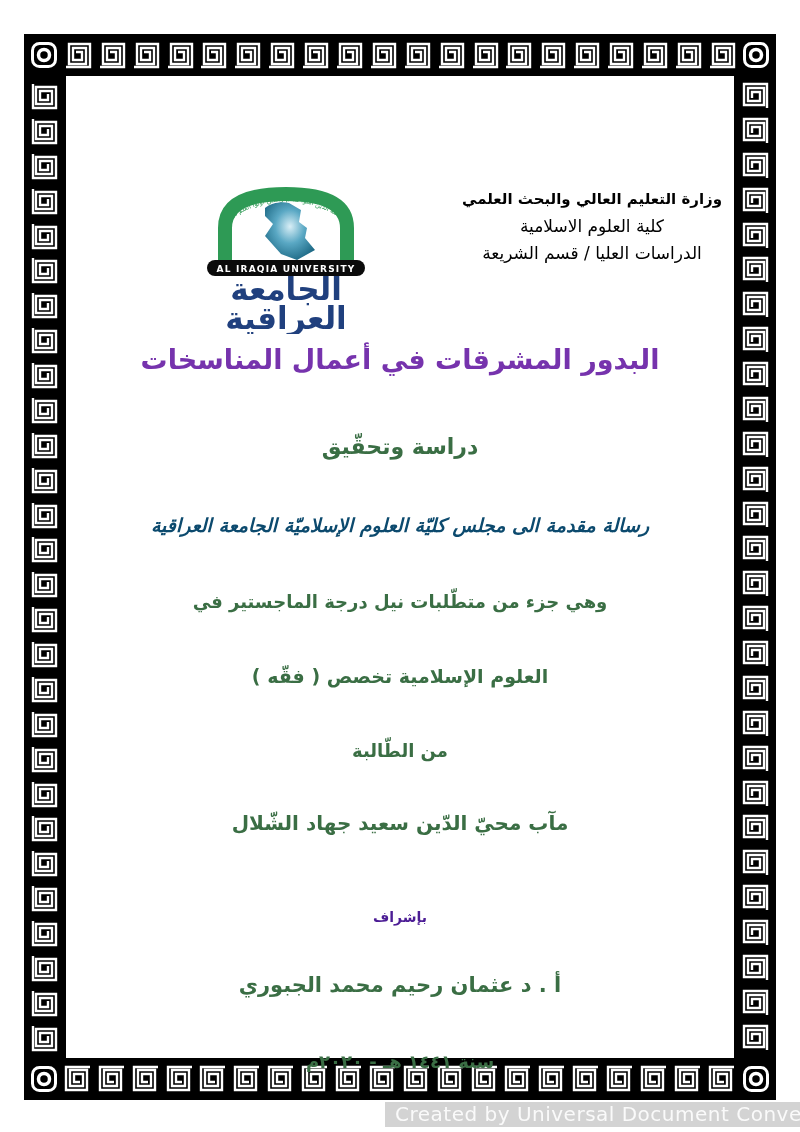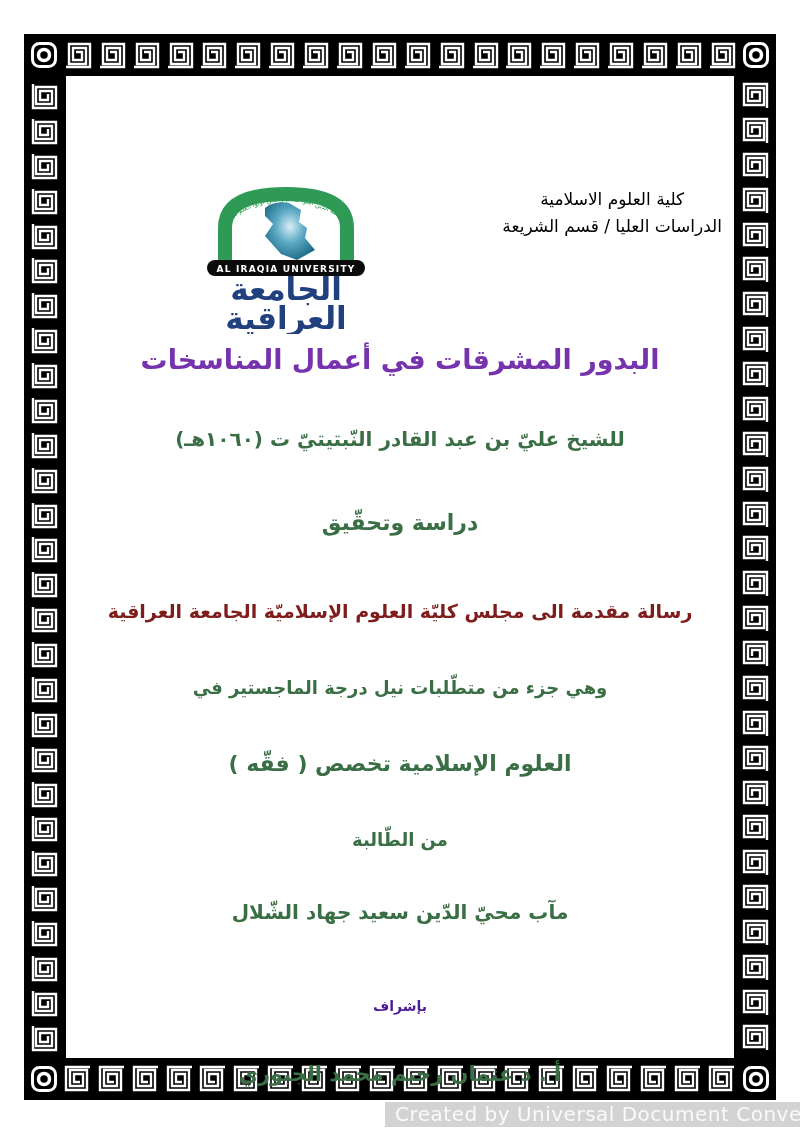--- a/index.html
+++ b/index.html
@@ -18,23 +18,23 @@
   .ministry{position:absolute;top:186px;right:78px;direction:rtl;text-align:center;
             color:#000;line-height:27px;}
   .ministry .m1{font-weight:bold;font-size:15px;}
   .ministry .m{font-size:17px;}
   
   .column{position:absolute;left:70px;right:70px;top:344px;direction:rtl;text-align:center;
           display:flex;flex-direction:column;align-items:center;gap:36px;}
   .t-title{font-size:27px;font-weight:bold;color:#7633ad;}
   .t-author{margin-top:16px;font-size:20px;font-weight:bold;color:#3a6e44;}
   .t-study{margin-top:23px;font-size:22px;font-weight:bold;color:#3a6e44;}
-  .t-sub1{margin-top:29px;font-size:19px;font-weight:bold;color:#7f1d1d;}
+  .t-sub1{margin-top:19px;font-size:19px;font-weight:bold;color:#0c4a6e;font-style:italic;}
   .t-sub2{margin-top:19px;font-size:18px;font-weight:bold;color:#3a6e44;}
-  .t-sub3{margin-top:17px;font-size:22px;font-weight:bold;color:#3a6e44;}
+  .t-sub3{margin-top:17px;font-size:19px;font-weight:bold;color:#3a6e44;}
   .t-bylabel{margin-top:17px;font-size:18px;font-weight:bold;color:#3a6e44;}
   .t-student{margin-top:14px;font-size:20px;font-weight:bold;color:#3a6e44;}
   .t-superv{margin-top:38px;font-size:14px;font-weight:bold;color:#4c1d95;}
   .t-supname{margin-top:12px;font-size:21px;font-weight:bold;color:#3a6e44;}
   .t-year{margin-top:18px;font-size:18px;font-weight:bold;color:#3a6e44;}
   
   .watermark{position:absolute;left:385px;top:1102px;width:415px;height:25px;
              background:#d3d3d3;color:#fafafa;font-size:20px;line-height:25px;
              padding-left:10px;box-sizing:border-box;letter-spacing:.5px;white-space:nowrap;
              font-family:"DejaVu Sans",sans-serif;}
@@ -378,27 +378,27 @@
 
       <rect x="14" y="94" width="158" height="16" rx="8" fill="#0b0b0b"></rect>
       <text x="93" y="105.5" text-anchor="middle" font-size="9" font-weight="bold" letter-spacing="1.2" fill="#ffffff">AL IRAQIA UNIVERSITY</text>
 
       <text x="93" y="134" text-anchor="middle" font-size="31" font-weight="bold" fill="#20407e">الجامعة</text>
       <text x="93" y="163" text-anchor="middle" font-size="31" font-weight="bold" fill="#20407e">العراقية</text>
     </svg>
   </div>
 
   <div class="ministry">
+    <div class="m1">وزارة التعليم العالي والبحث العلمي</div>
     <div class="m">كلية العلوم الاسلامية</div>
     <div class="m">الدراسات العليا / قسم الشريعة</div>
   </div>
 
   <div class="column">
     <div class="t-title">البدور المشرقات في أعمال المناسخات</div>
-    <div class="t-author">للشيخ عليّ بن عبد القادر النّبتيتيّ ت (١٠٦٠هـ)</div>
     <div class="t-study">دراسة وتحقّيق</div>
     <div class="t-sub1">رسالة مقدمة الى مجلس كليّة العلوم الإسلاميّة الجامعة العراقية</div>
     <div class="t-sub2">وهي جزء من متطّلبات نيل درجة الماجستير في</div>
     <div class="t-sub3">العلوم الإسلامية تخصص ( فقّه )</div>
     <div class="t-bylabel">من الطّالبة</div>
     <div class="t-student">مآب محيّ الدّين سعيد جهاد الشّلال</div>
     <div class="t-superv">بإشراف</div>
     <div class="t-supname">أ . د  عثمان رحيم محمد الجبوري</div>
     <div class="t-year">سنة ١٤٤١ هـ - ٢٠٢٠م</div>
   </div>

